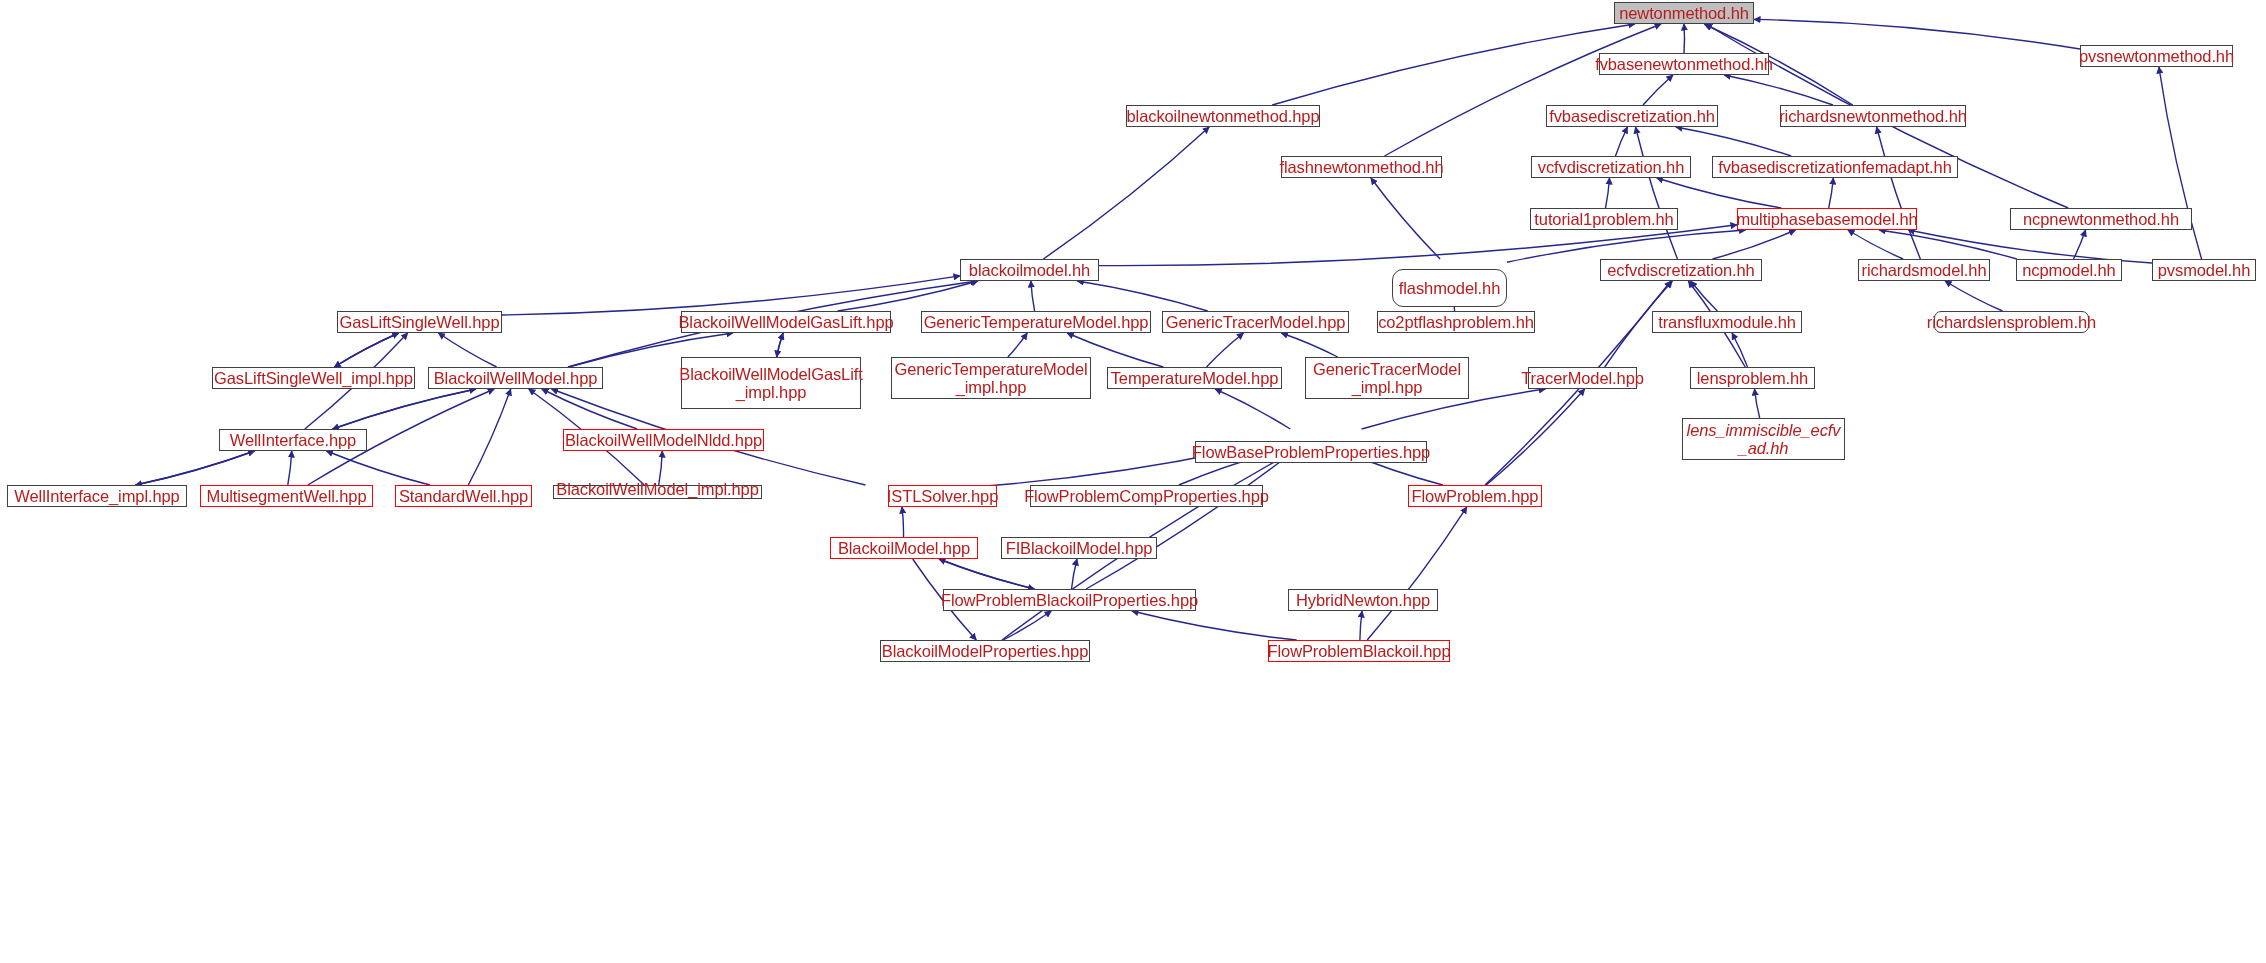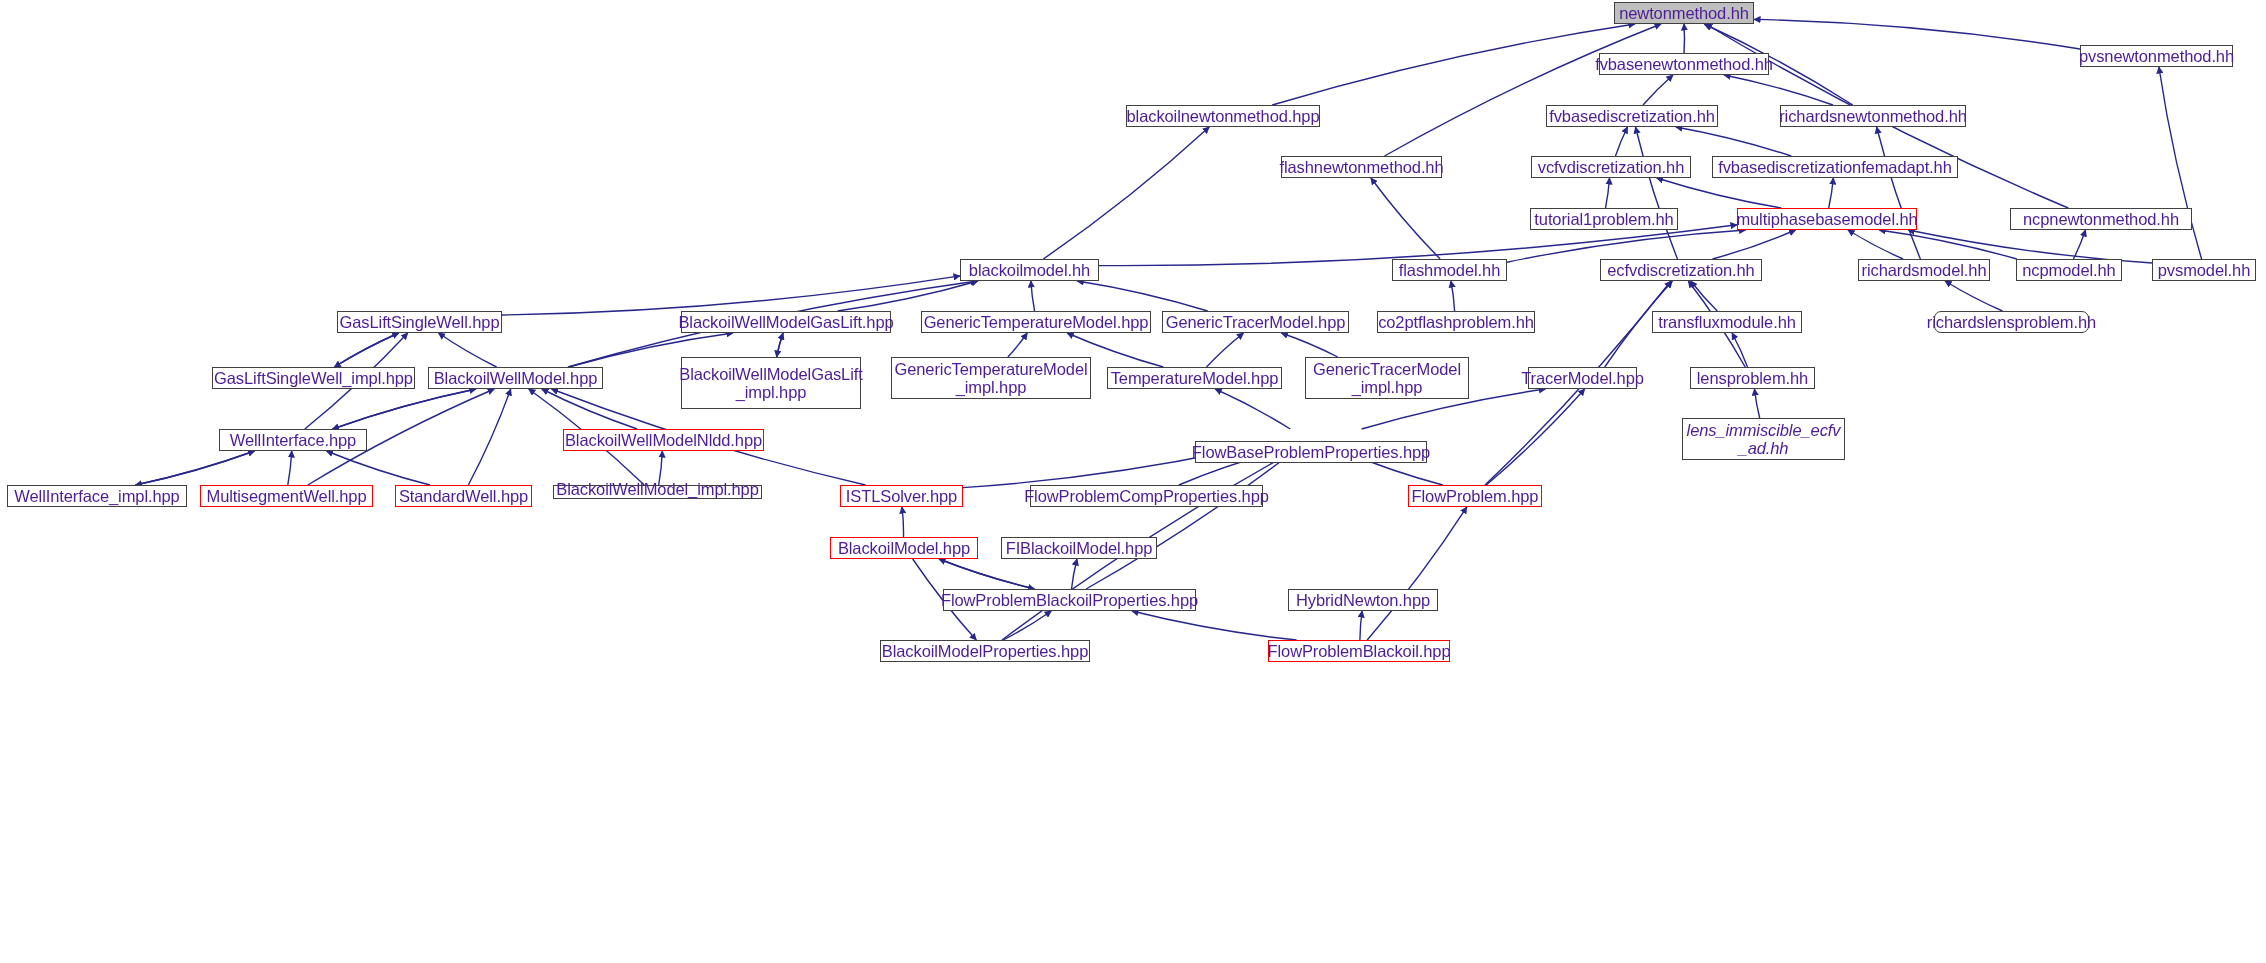--- a/index.html
+++ b/index.html
@@ -26,21 +26,21 @@
   }
   .node {
     position: absolute;
     box-sizing: border-box;
     display: flex;
     align-items: center;
     justify-content: center;
     text-align: center;
     background: #ffffff;
     border: 1px solid #404040;
-    color: #4c1d95;
+    color: #b91c1c;
     font-size: 16.5px;
     line-height: 1.12;
     white-space: pre-line;
     letter-spacing: -0.1px;
     z-index: 5;
   }
   .node.red {
     border-color: #ff0000;
   }
   .node.root {
@@ -151,21 +151,21 @@
       <div class="node" style="left: 1126px; top: 105px; width: 194px; height: 22px;"><span class="lbl">blackoilnewtonmethod.hpp</span></div>
       <div class="node" style="left: 1546px; top: 105px; width: 172px; height: 22px;"><span class="lbl">fvbasediscretization.hh</span></div>
       <div class="node" style="left: 1780px; top: 105px; width: 186px; height: 22px;"><span class="lbl">richardsnewtonmethod.hh</span></div>
       <div class="node" style="left: 1281px; top: 156px; width: 161px; height: 22px;"><span class="lbl">flashnewtonmethod.hh</span></div>
       <div class="node" style="left: 1531px; top: 156px; width: 160px; height: 22px;"><span class="lbl">vcfvdiscretization.hh</span></div>
       <div class="node" style="left: 1712px; top: 156px; width: 246px; height: 22px;"><span class="lbl">fvbasediscretizationfemadapt.hh</span></div>
       <div class="node" style="left: 1530px; top: 208px; width: 148px; height: 22px;"><span class="lbl">tutorial1problem.hh</span></div>
       <div class="node red" style="left: 1737px; top: 208px; width: 180px; height: 22px;"><span class="lbl">multiphasebasemodel.hh</span></div>
       <div class="node" style="left: 2010px; top: 208px; width: 182px; height: 22px;"><span class="lbl">ncpnewtonmethod.hh</span></div>
       <div class="node" style="left: 960px; top: 259px; width: 139px; height: 22px;"><span class="lbl">blackoilmodel.hh</span></div>
-      <div class="node" style="left: 1392px; top: 259px; width: 115px; height: 22px;"><span class="lbl">flashmodel.hh</span></div>
+      <div class="node" style="left: 1392px; top: 269px; width: 115px; height: 38px; border-radius: 11px;"><span class="lbl">flashmodel.hh</span></div>
       <div class="node" style="left: 1600px; top: 259px; width: 162px; height: 22px;"><span class="lbl">ecfvdiscretization.hh</span></div>
       <div class="node" style="left: 1858px; top: 259px; width: 132px; height: 22px;"><span class="lbl">richardsmodel.hh</span></div>
       <div class="node" style="left: 2016px; top: 259px; width: 106px; height: 22px;"><span class="lbl">ncpmodel.hh</span></div>
       <div class="node" style="left: 2152px; top: 259px; width: 104px; height: 22px;"><span class="lbl">pvsmodel.hh</span></div>
       <div class="node" style="left: 337px; top: 311px; width: 165px; height: 22px;"><span class="lbl">GasLiftSingleWell.hpp</span></div>
       <div class="node" style="left: 681px; top: 311px; width: 210px; height: 22px;"><span class="lbl">BlackoilWellModelGasLift.hpp</span></div>
       <div class="node" style="left: 921px; top: 311px; width: 230px; height: 22px;"><span class="lbl">GenericTemperatureModel.hpp</span></div>
       <div class="node" style="left: 1162px; top: 311px; width: 187px; height: 22px;"><span class="lbl">GenericTracerModel.hpp</span></div>
       <div class="node" style="left: 1377px; top: 311px; width: 158px; height: 22px;"><span class="lbl">co2ptflashproblem.hh</span></div>
       <div class="node" style="left: 1652px; top: 311px; width: 150px; height: 22px;"><span class="lbl">transfluxmodule.hh</span></div>
@@ -183,21 +183,21 @@
       <div class="node" style="left: 1690px; top: 367px; width: 125px; height: 22px;"><span class="lbl">lensproblem.hh</span></div>
       <div class="node" style="left: 219px; top: 429px; width: 148px; height: 22px;"><span class="lbl">WellInterface.hpp</span></div>
       <div class="node red" style="left: 563px; top: 429px; width: 201px; height: 22px;"><span class="lbl">BlackoilWellModelNldd.hpp</span></div>
       <div class="node" style="left: 1195px; top: 429px; width: 232px; height: 22px; margin-top: 12px;"><span class="lbl">FlowBaseProblemProperties.hpp</span></div>
       <div class="node" style="left: 1682px; top: 418px; width: 163px; height: 42px; font-style: italic;"><span class="lbl">lens_immiscible_ecfv
 _ad.hh</span></div>
       <div class="node" style="left: 7px; top: 485px; width: 180px; height: 22px;"><span class="lbl">WellInterface_impl.hpp</span></div>
       <div class="node red" style="left: 200px; top: 485px; width: 173px; height: 22px;"><span class="lbl">MultisegmentWell.hpp</span></div>
       <div class="node red" style="left: 395px; top: 485px; width: 137px; height: 22px;"><span class="lbl">StandardWell.hpp</span></div>
       <div class="node" style="left: 553px; top: 485px; width: 209px; height: 14px; align-items: flex-end;"><span class="lbl">BlackoilWellModel_impl.hpp</span></div>
-      <div class="node red" style="left: 840px; top: 485px; width: 123px; height: 22px;"><span class="lbl">ISTLSolver.hpp</span></div>
+      <div class="node red" style="left: 888px; top: 485px; width: 109px; height: 22px;"><span class="lbl">ISTLSolver.hpp</span></div>
       <div class="node" style="left: 1030px; top: 485px; width: 233px; height: 22px;"><span class="lbl">FlowProblemCompProperties.hpp</span></div>
       <div class="node red" style="left: 1408px; top: 485px; width: 134px; height: 22px;"><span class="lbl">FlowProblem.hpp</span></div>
       <div class="node red" style="left: 830px; top: 537px; width: 148px; height: 22px;"><span class="lbl">BlackoilModel.hpp</span></div>
       <div class="node" style="left: 1001px; top: 537px; width: 156px; height: 22px;"><span class="lbl">FIBlackoilModel.hpp</span></div>
       <div class="node" style="left: 943px; top: 589px; width: 253px; height: 22px;"><span class="lbl">FlowProblemBlackoilProperties.hpp</span></div>
       <div class="node" style="left: 1288px; top: 589px; width: 150px; height: 22px;"><span class="lbl">HybridNewton.hpp</span></div>
       <div class="node" style="left: 880px; top: 640px; width: 210px; height: 22px;"><span class="lbl">BlackoilModelProperties.hpp</span></div>
       <div class="node red" style="left: 1268px; top: 640px; width: 182px; height: 22px;"><span class="lbl">FlowProblemBlackoil.hpp</span></div>
     </div>
 </div>

